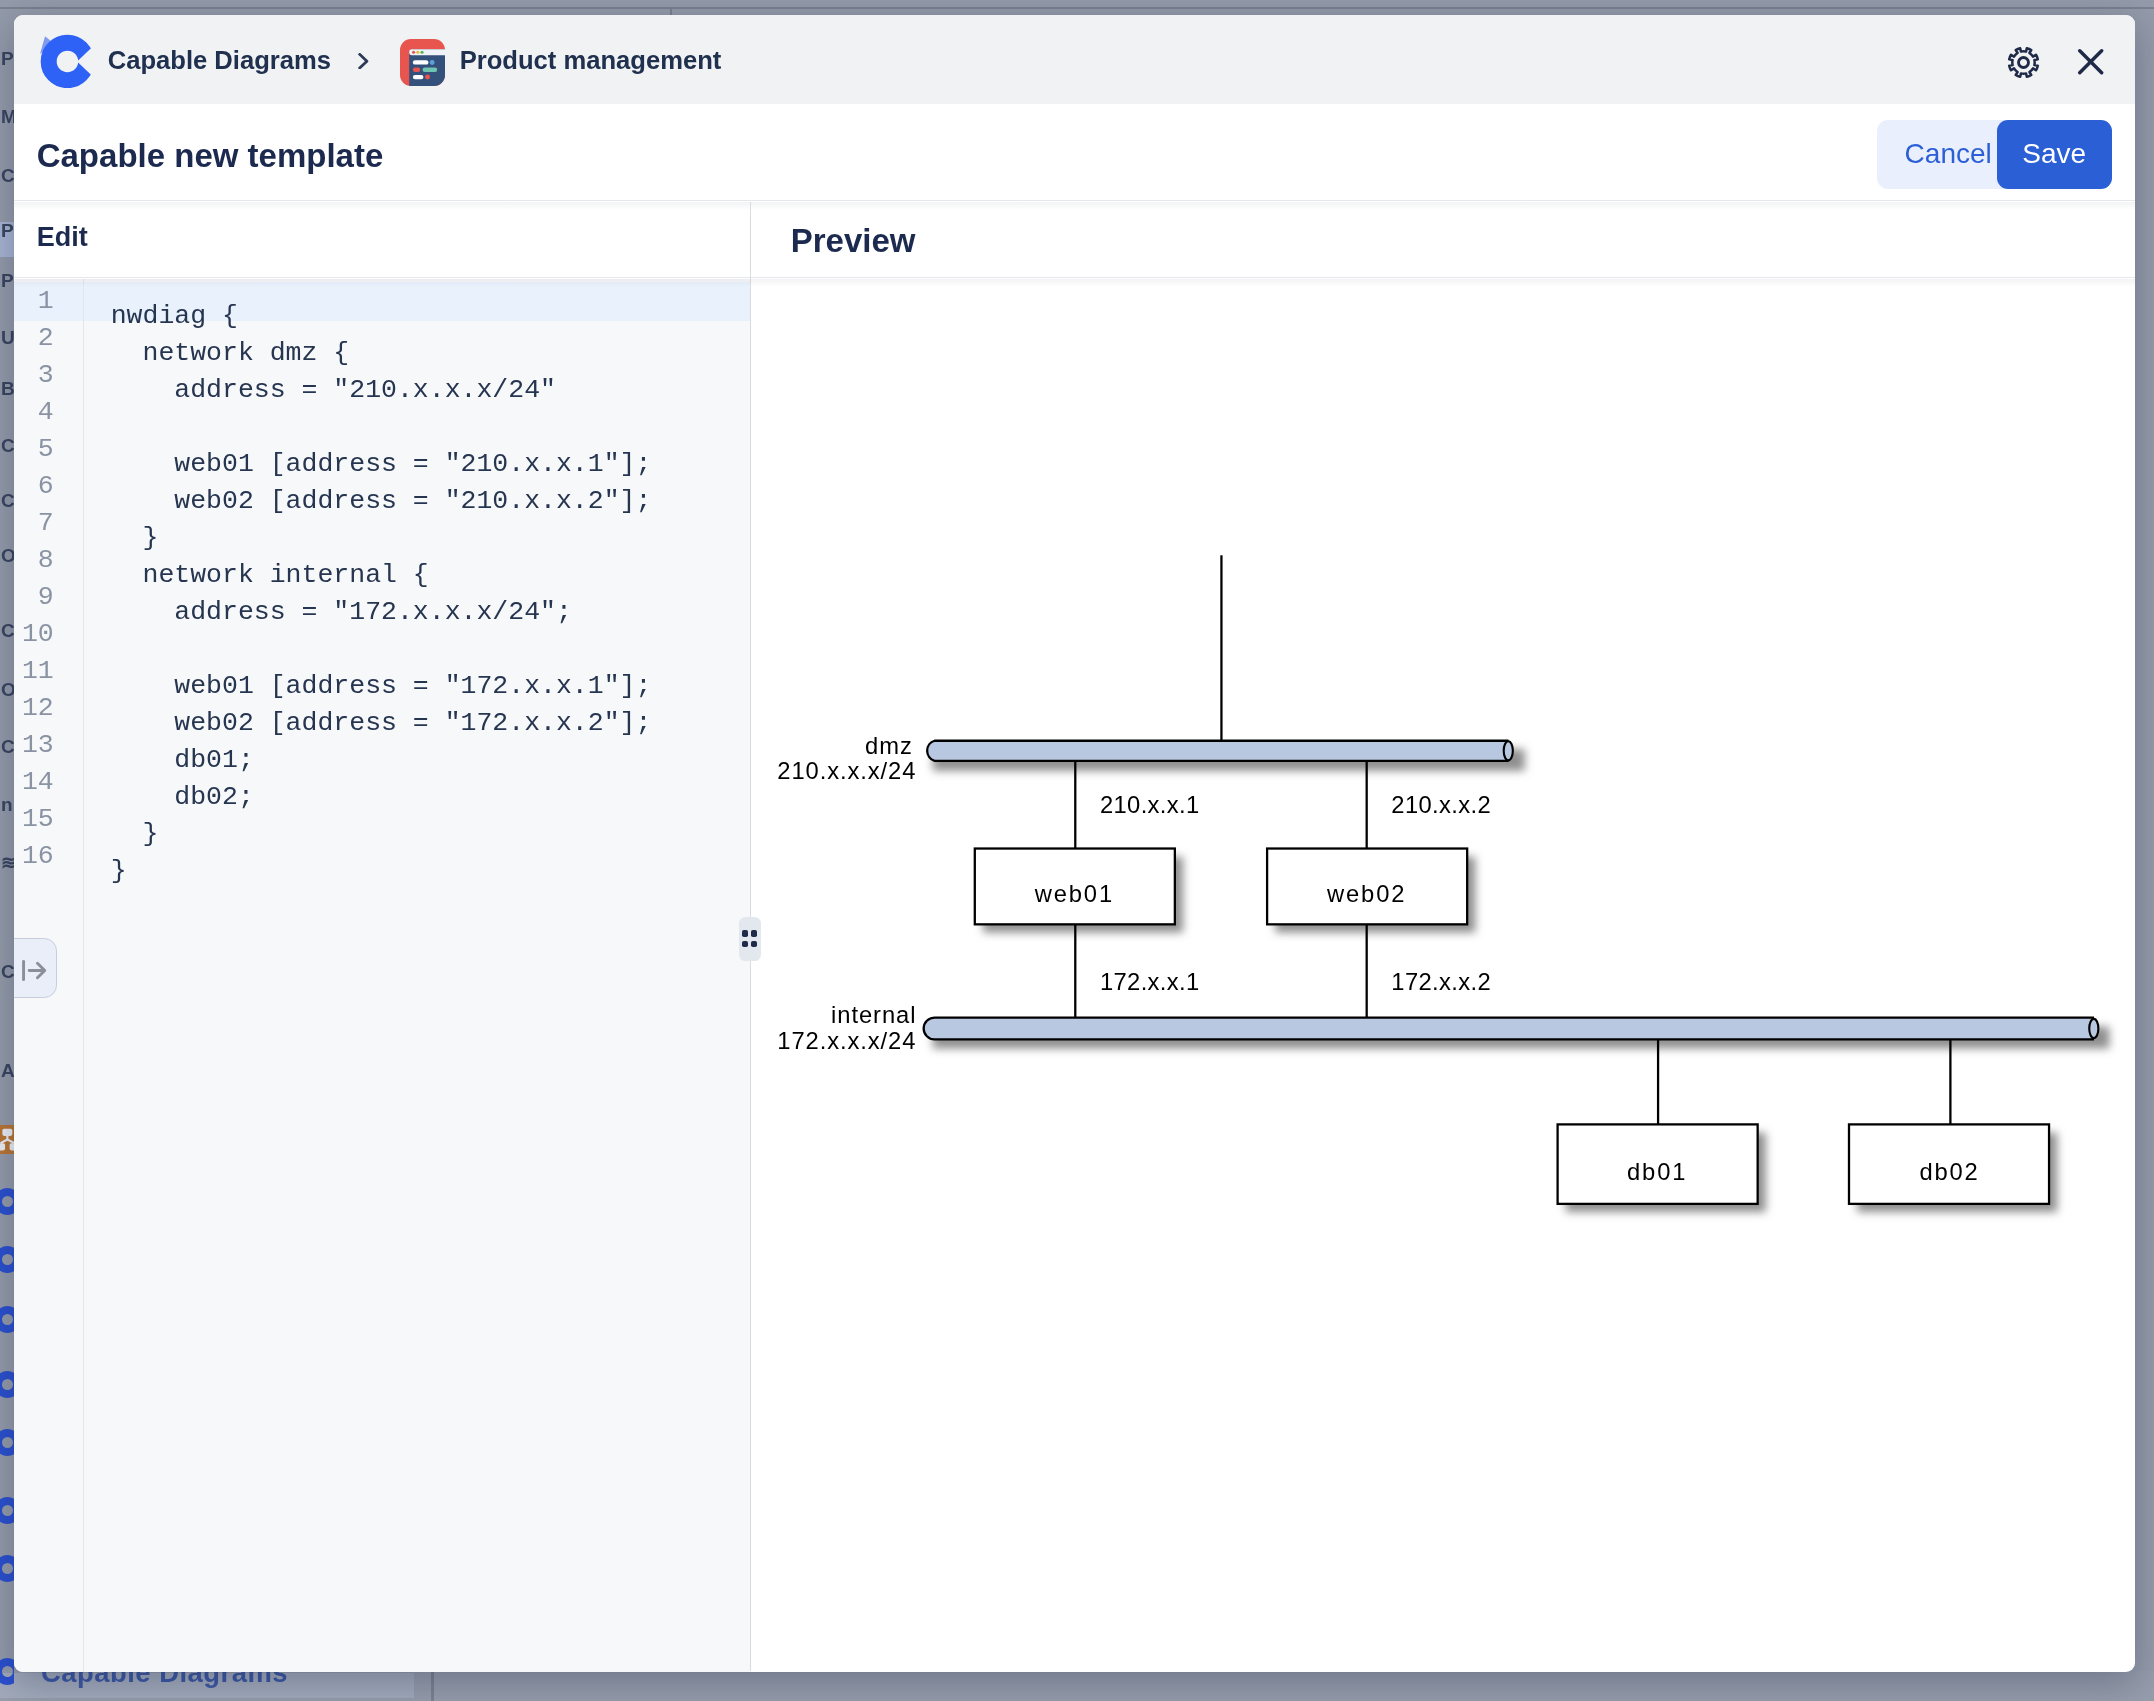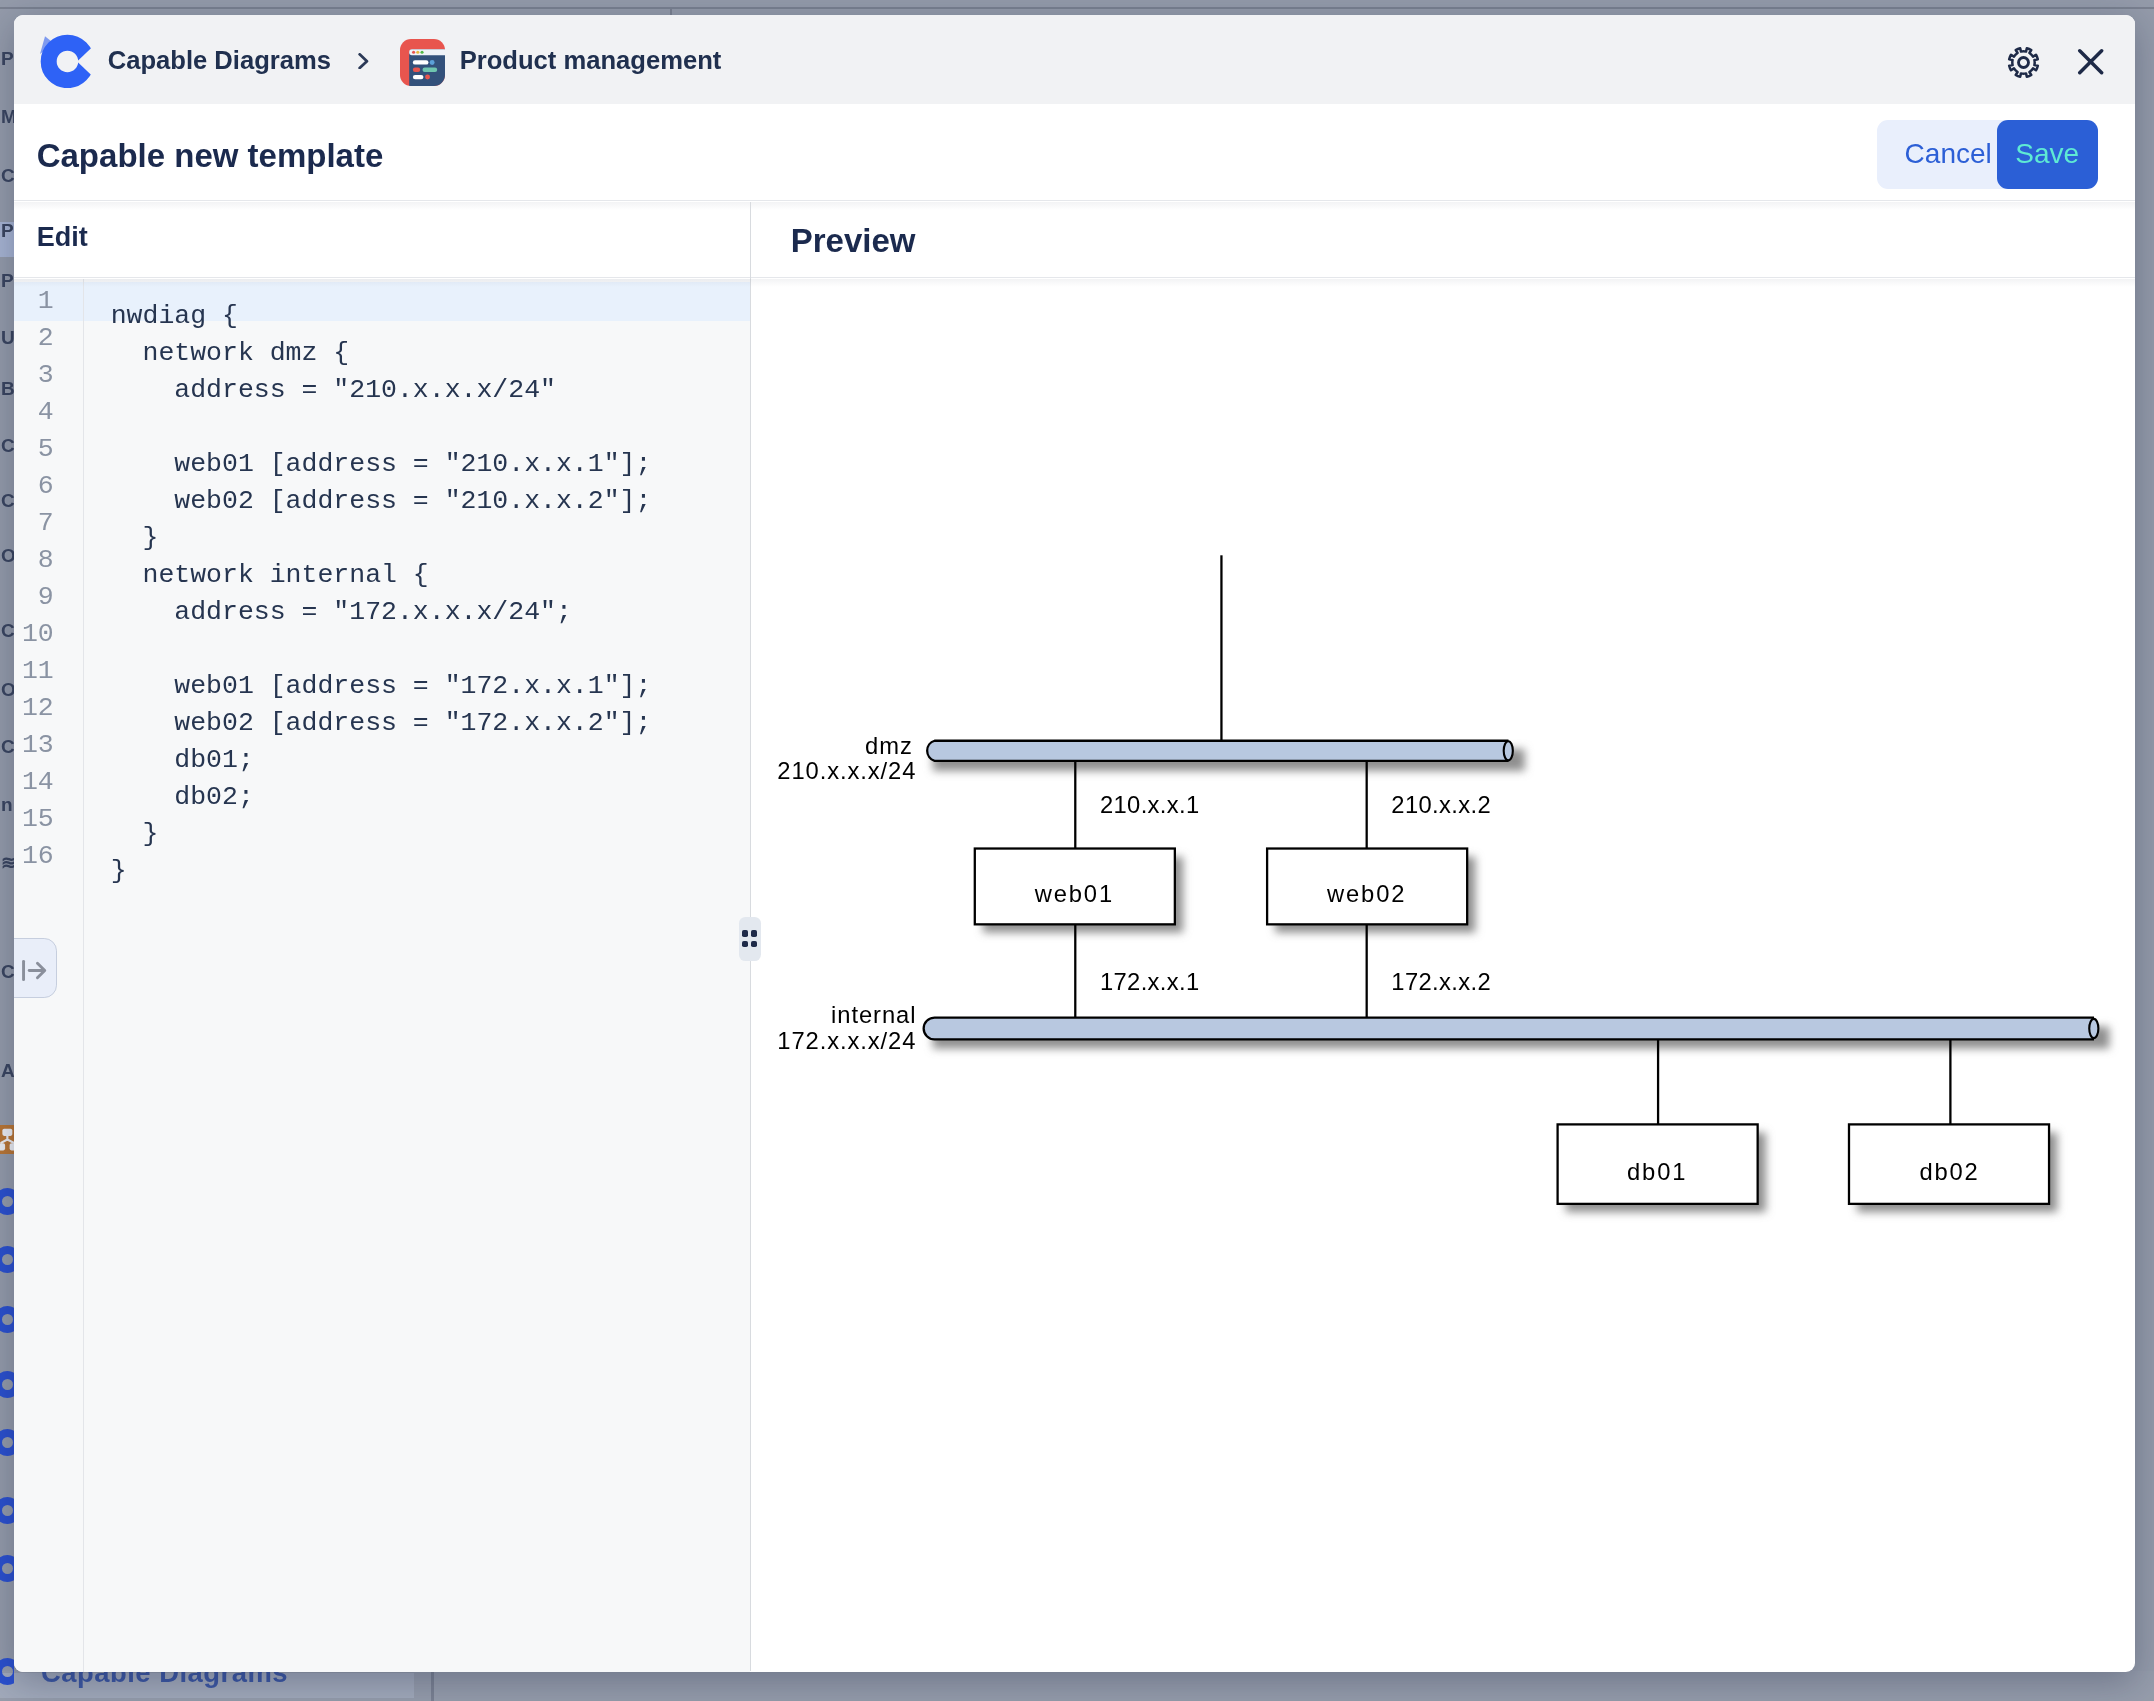--- a/index.html
+++ b/index.html
@@ -106,22 +106,22 @@
     <circle cx="0" cy="0" r="5.4" fill="none" stroke="#1E2A47" stroke-width="3.1"></circle>
   </svg>
 
   <svg class="abs" style="left:2063px;top:33px;" width="27.4" height="27.4" viewBox="0 0 30 30">
     <path d="M3,3 L27,27 M27,3 L3,27" stroke="#1E2A47" stroke-width="3.8" stroke-linecap="round"></path>
   </svg>
 
   <div class="abs" style="left:23px;top:122px;font-size:33px;font-weight:bold;color:#1B2A4E;">Capable new template</div>
   <div class="abs" style="left:1827px;top:105px;width:143px;height:69px;background:#E9EFFC;border-radius:11px;
        display:flex;align-items:center;justify-content:center;font-size:28px;color:#2C5FD6;margin-left:36px;">Cancel</div>
-  <div class="abs" style="left:1983px;top:105px;width:101px;height:69px;background:#2B5FD6;border-radius:11px;
-       display:flex;align-items:center;justify-content:center;font-size:28px;color:#5eead4;">Save</div>
+  <div class="abs" style="left:1983px;top:105px;width:115px;height:69px;background:#2B5FD6;border-radius:11px;
+       display:flex;align-items:center;justify-content:center;font-size:28px;color:#ffffff;">Save</div>
   <div class="abs" style="left:0;top:185px;width:2121px;height:1.8px;background:#E5E7EB;"></div>
   <div class="abs" style="left:0;top:187px;width:2121px;height:8.2px;background:linear-gradient(rgba(31,42,71,.055),rgba(31,42,71,0));"></div>
 
   <div class="abs" style="left:23px;top:207px;font-size:27px;font-weight:bold;color:#1B2A4E;">Edit</div>
   <div class="abs" style="left:758px;top:207px;font-size:33px;font-weight:bold;color:#1B2A4E;margin-left:19px;">Preview</div>
   <div class="abs" style="left:0;top:262px;width:2121px;height:1.8px;background:#E5E7EB;"></div>
   <div class="abs" style="left:0;top:264px;width:2121px;height:8.2px;background:linear-gradient(rgba(31,42,71,.055),rgba(31,42,71,0));z-index:3;"></div>
 
   <div class="abs" style="left:0;top:264px;width:736px;height:1393px;background:#F7F8F9;"></div>
   <div class="abs" style="left:0;top:267px;width:736px;height:39px;background:#E8F1FC;"></div>

